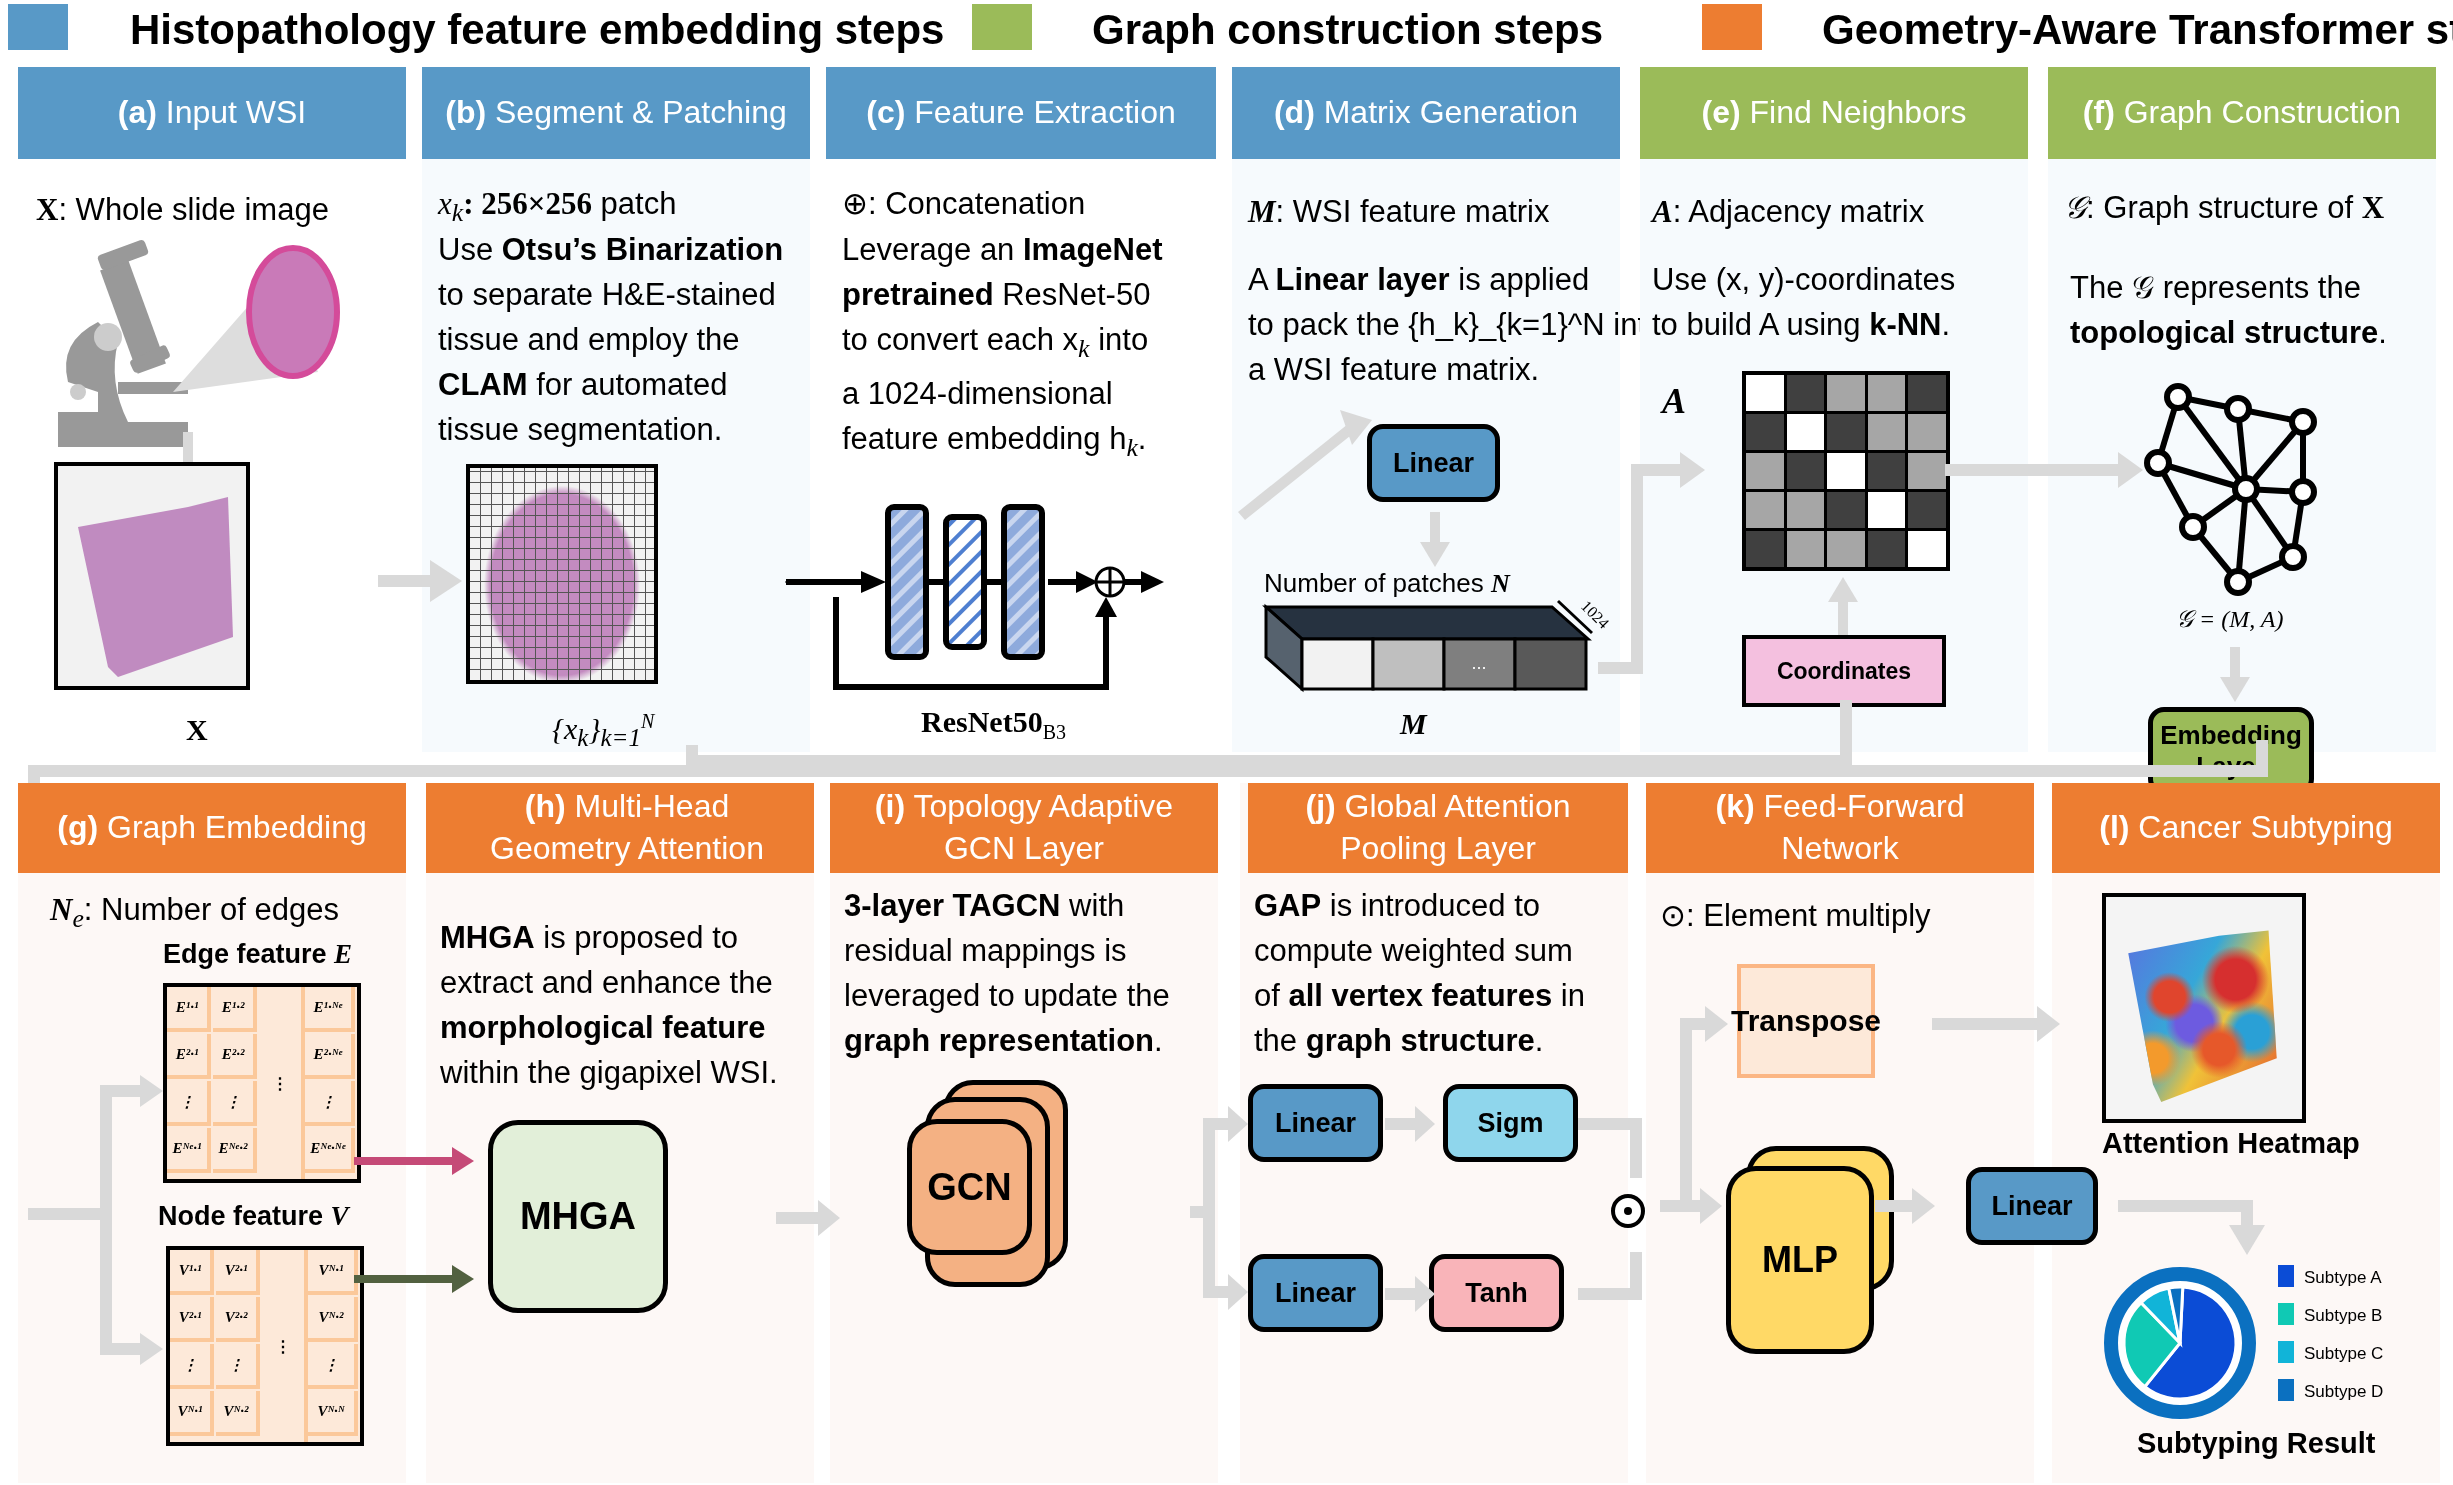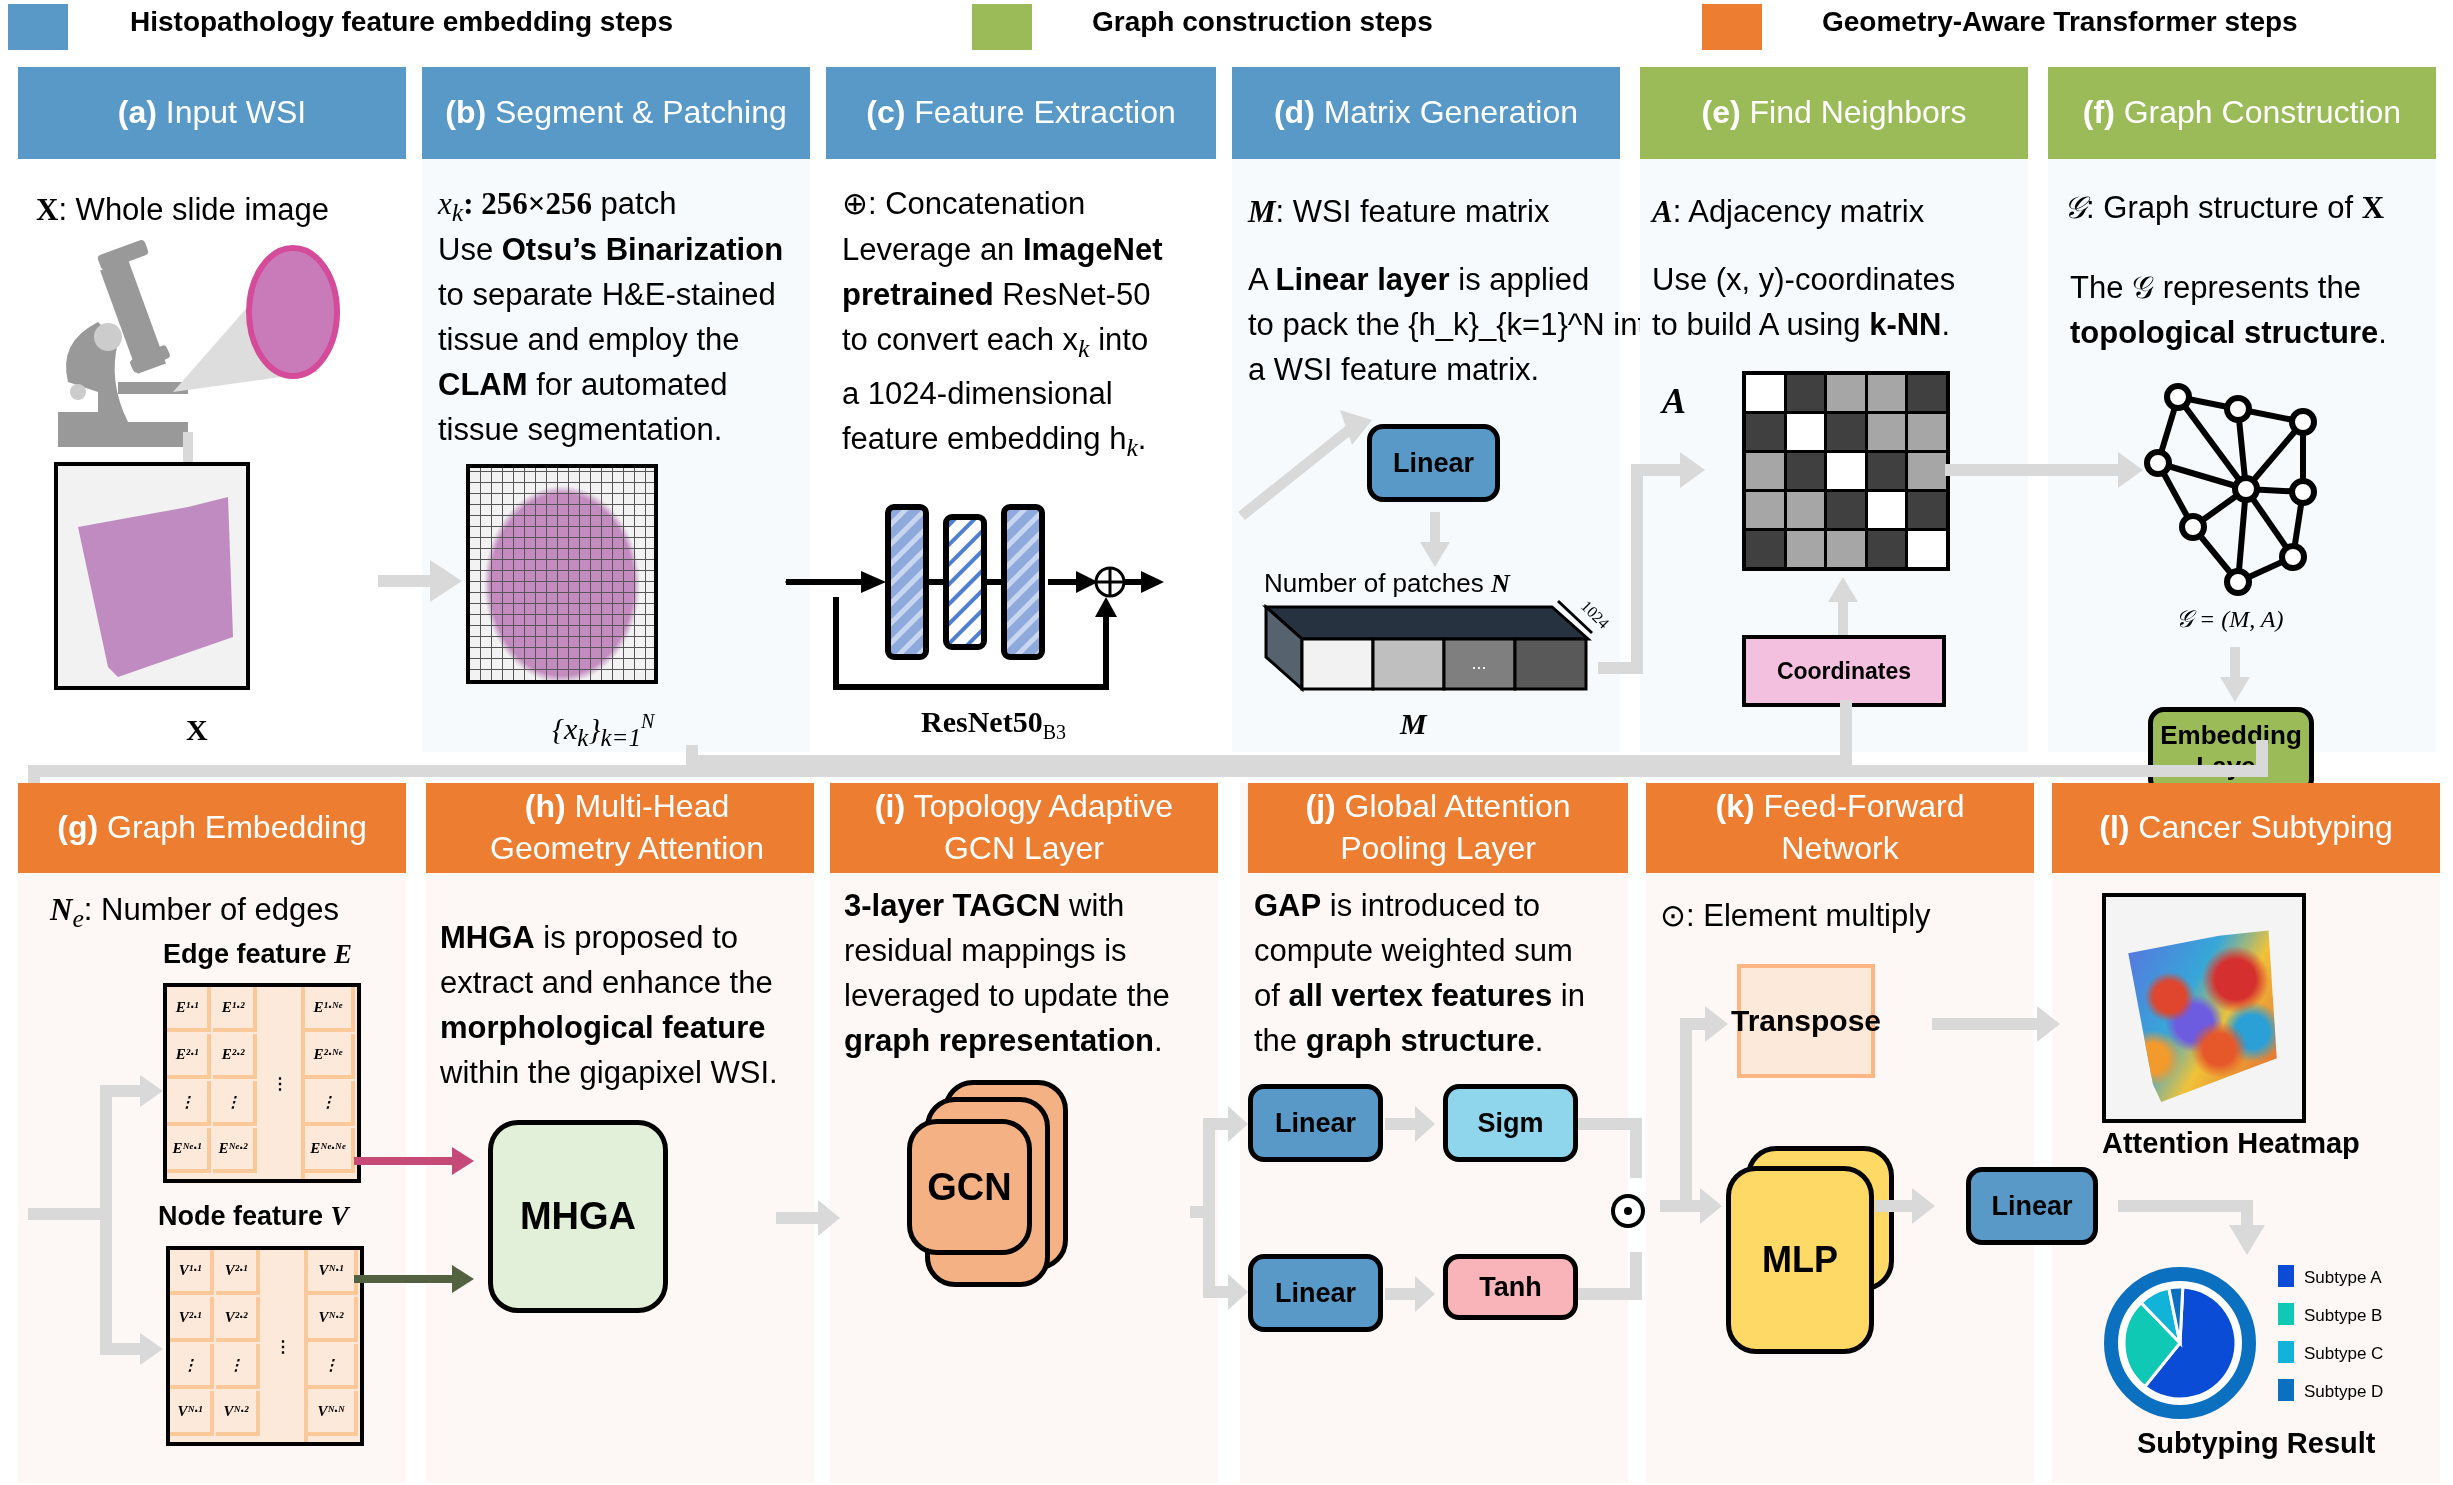--- a/index.html
+++ b/index.html
@@ -1,20 +1,20 @@
 <!DOCTYPE html>
 <html><head>
 <meta charset="utf-8">
 <style>
   html, body { margin:0; padding:0; }
   body { width:2453px; height:1485px; background:#ffffff; position:relative; overflow:hidden;
          font-family:"Liberation Sans", sans-serif; color:#000; }
   .abs { position:absolute; }
   .legend-sw { position:absolute; width:60px; height:46px; }
-  .legend-txt { position:absolute; font-size:28px; font-weight:bold; white-space:nowrap; }
+  .legend-txt { position:absolute; font-size:42px; font-weight:bold; white-space:nowrap; }
   .panel { position:absolute; }
   .panel.blue-bg { background:#f6fafd; }
   .panel.green-bg { background:#f6fafd; }
   .panel.orange-bg { background:#fdf8f6; }
   .hdr { position:absolute; left:0; right:0; top:0; color:#fff; font-size:32px; text-align:center;
          display:flex; align-items:center; justify-content:center; line-height:1.3; }
   .hdr.blue { background:#5899c7; }
   .hdr.green { background:#9bbb59; }
   .hdr.orange { background:#ed7d31; }
   .hdr b { font-weight:bold; }
@@ -370,21 +370,21 @@
   </div>
   <div class="txt" style="left:14px;top:100px;">
     <div><b>GAP</b><span> is introduced to</span></div>
     <div>compute weighted sum</div>
     <div><span>of </span><b>all vertex features</b><span> in</span></div>
     <div><span>the </span><b>graph structure</b><span>.</span></div>
   </div>
   <div class="box" style="left:8px;top:301px;width:135px;height:78px;background:#5899c7;font-size:27px;">Linear</div>
   <div class="box" style="left:203px;top:301px;width:135px;height:78px;background:#8fd6ec;font-size:27px;">Sigm</div>
   <div class="box" style="left:8px;top:471px;width:135px;height:78px;background:#5899c7;font-size:27px;">Linear</div>
-  <div class="box" style="left:203px;top:471px;width:135px;height:66px;background:#f9b4b9;font-size:27px;">Tanh</div>
+  <div class="box" style="left:189px;top:471px;width:135px;height:78px;background:#f9b4b9;font-size:27px;">Tanh</div>
 </div>
 
 <div class="panel orange-bg" style="left:1646px;top:783px;width:388px;height:700px;">
   <div class="hdr orange" style="height:90px;flex-direction:column;">
     <div><b>(k)</b> <span>Feed-Forward</span></div>
     <div>Network</div>
   </div>
   <div class="txt" style="left:14px;top:110px;">
     <span>⊙</span><span>: Element multiply</span>
   </div>

